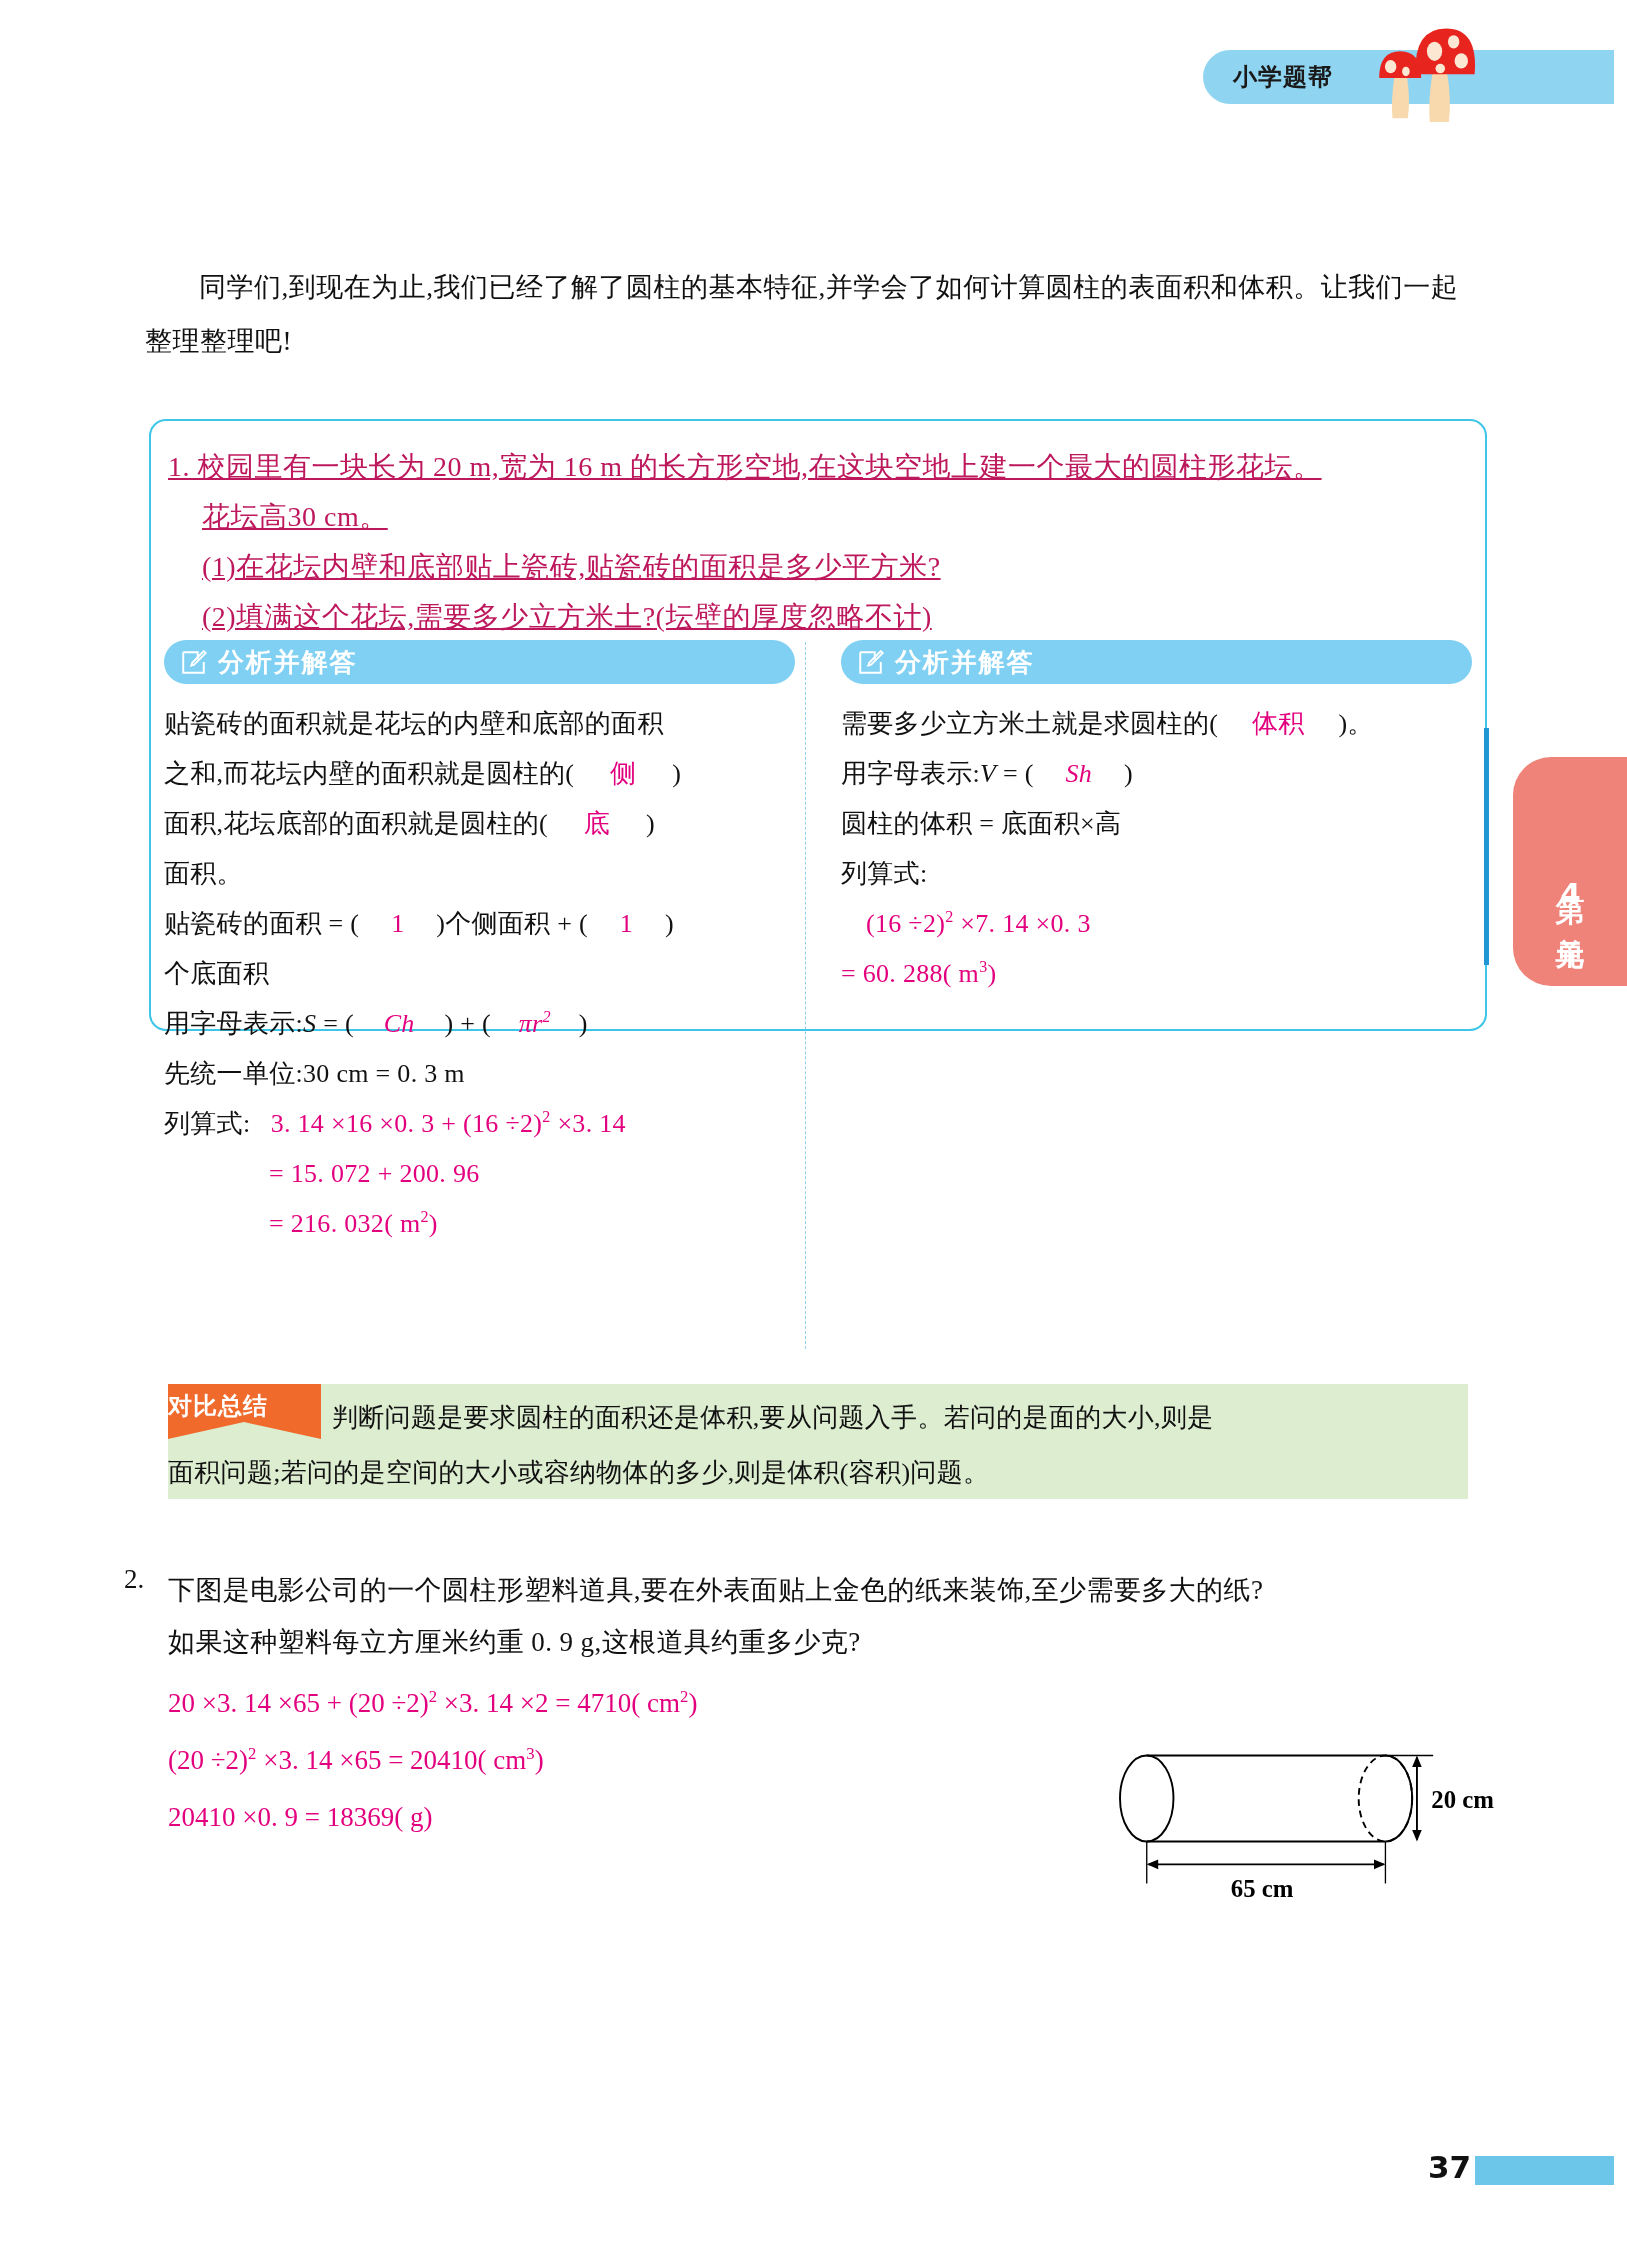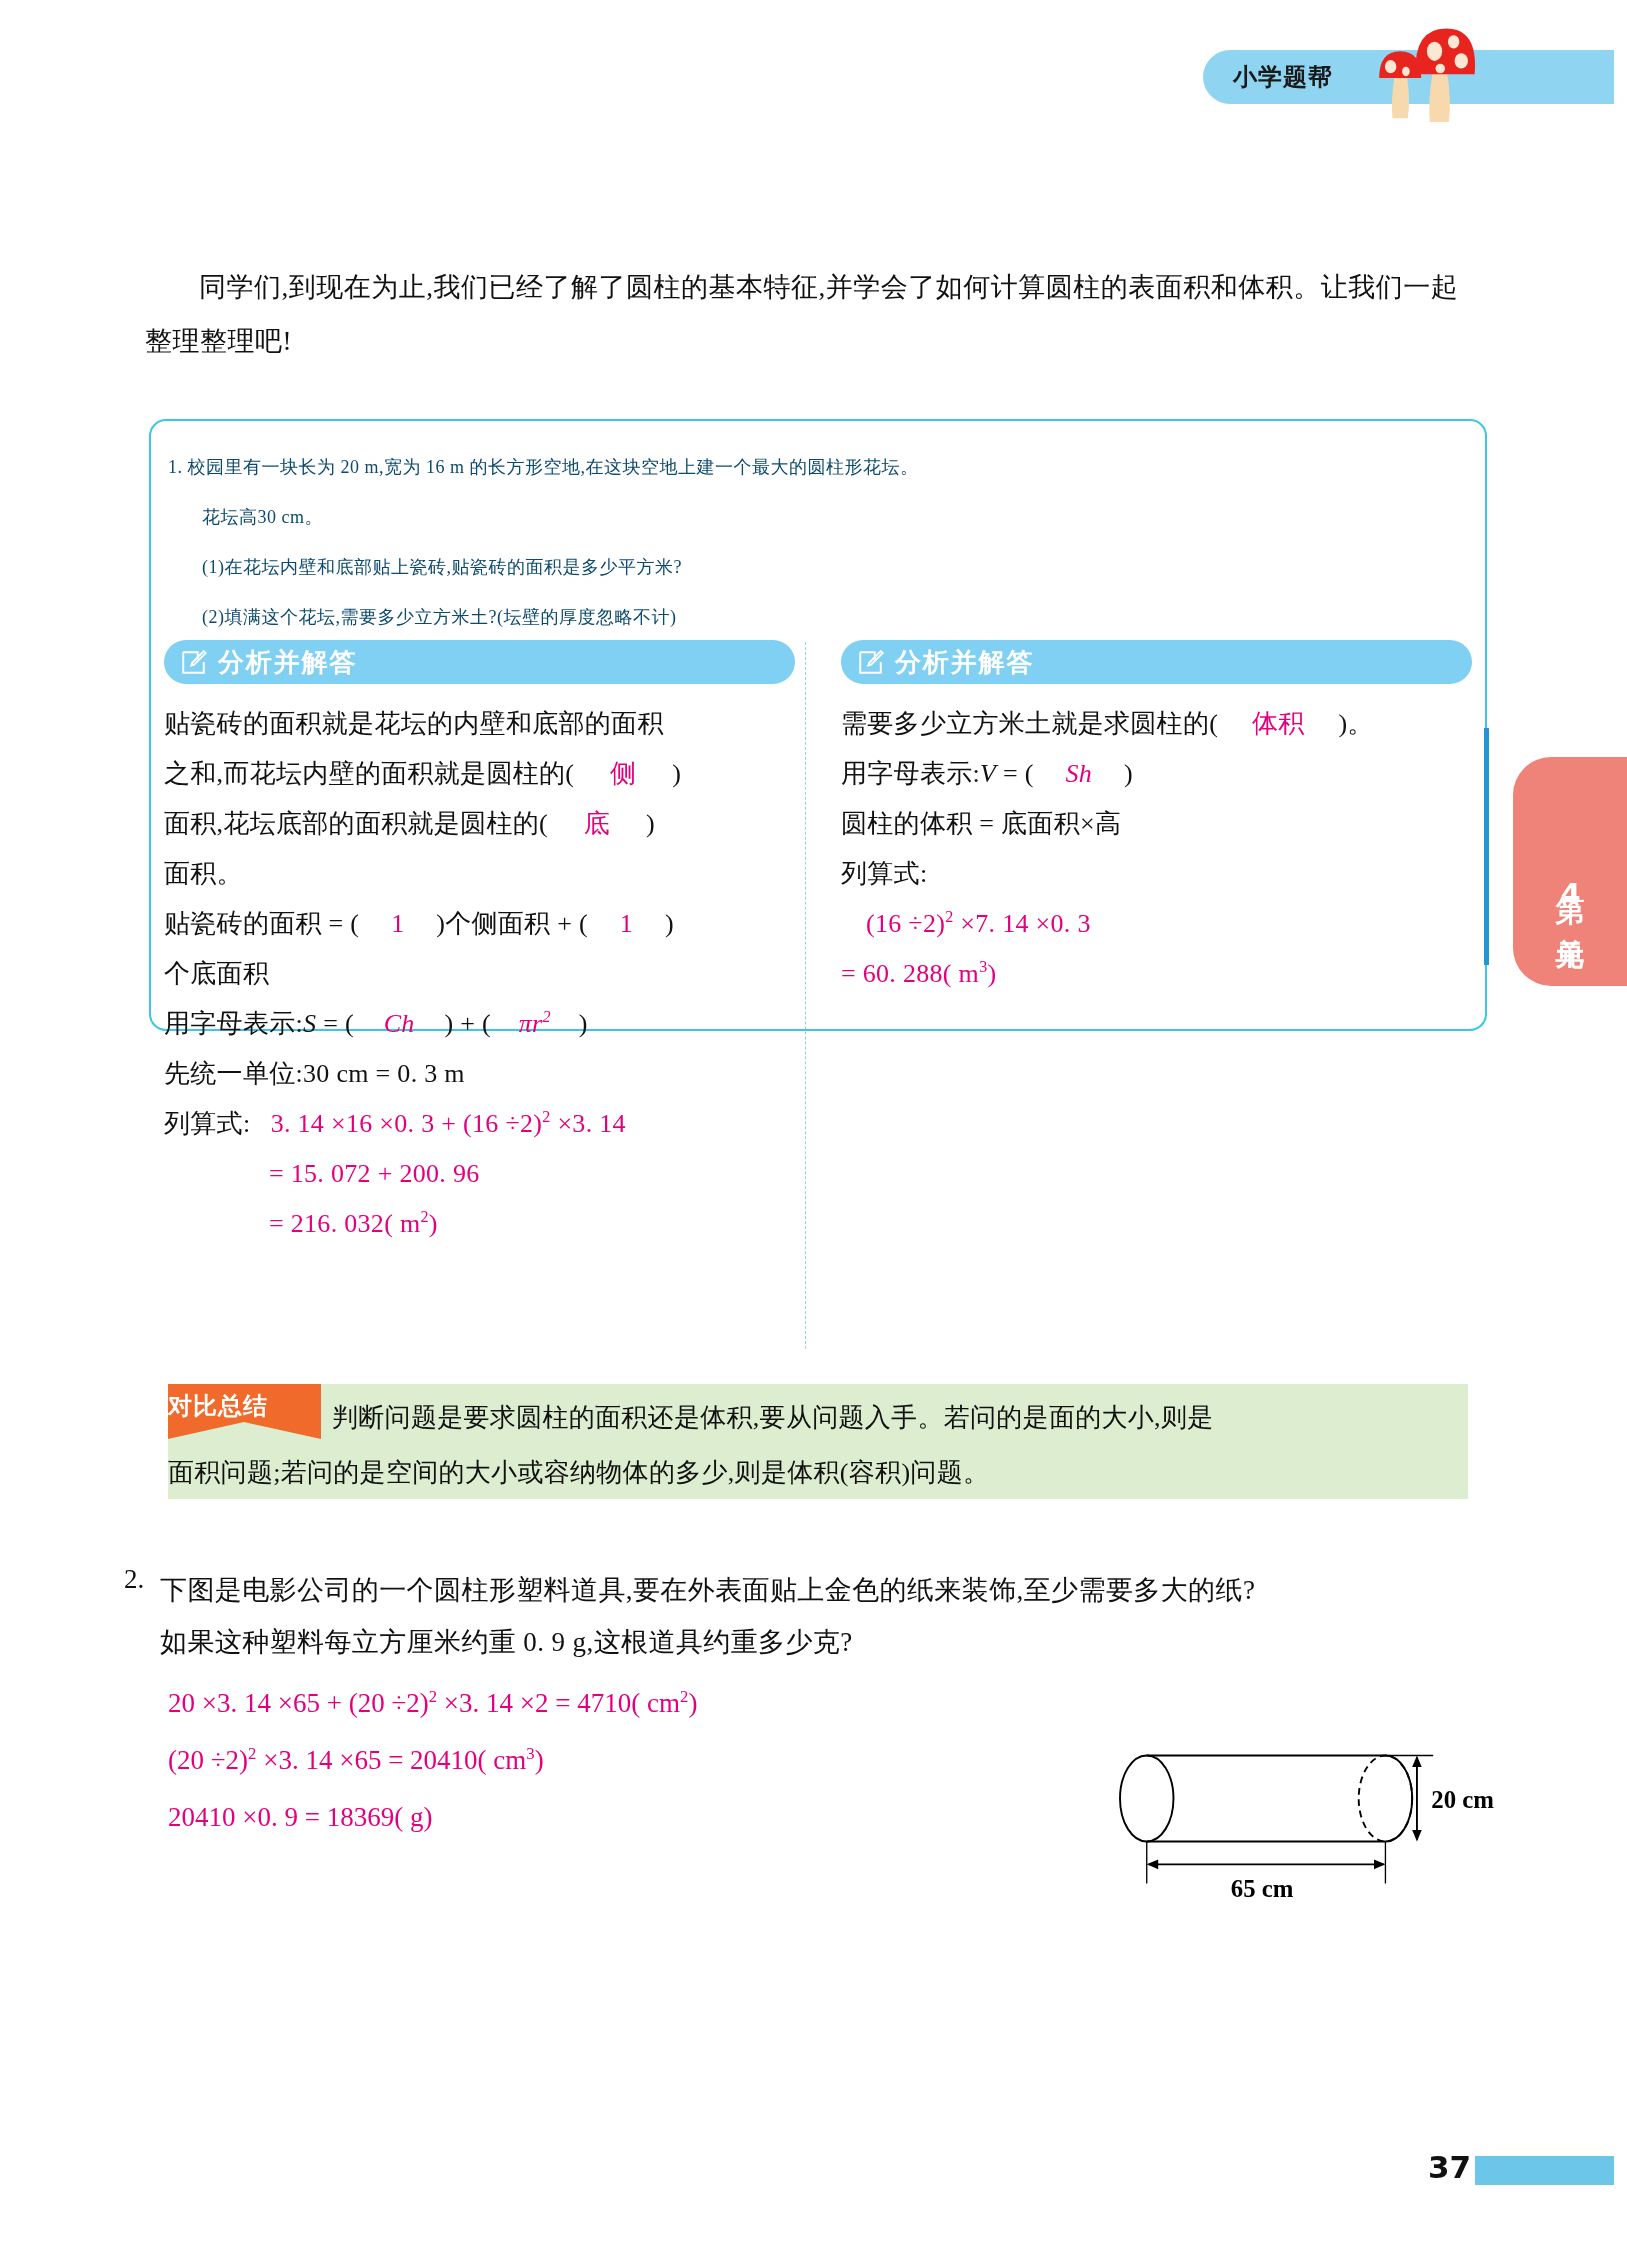--- a/index.html
+++ b/index.html
@@ -51,21 +51,21 @@
   }
 
   
   .card1 {
     position: absolute; left: 149px; top: 419px;
     width: 1338px; height: 612px;
     border: 2.9px solid #3ec6e8; border-radius: 17px;
     background: #fff;
   }
   .q1-block { position: absolute; left: 168px; top: 442px; width: 1310px; }
-  .q1-line { font-size: 18px; line-height: 50px; color: #0c4a6e; letter-spacing: 0.5px; white-space: nowrap;}
+  .q1-line { font-size: 28px; line-height: 50px; color: #be185d; letter-spacing: 0.5px; white-space: nowrap; text-decoration: underline;}
   .q1-line.indent { padding-left: 34px; }
 
   
   .cols { position: absolute; left: 164px; top: 640px; width: 1308px; }
   .col { position: absolute; top: 0; width: 631px; }
   .col-l { left: 0; }
   .col-r { left: 677px; }
   .divider {
     position: absolute; left: 805px; top: 642px;
     width: 0; height: 707px;
@@ -111,21 +111,21 @@
   }
   .sumtext {
     position: absolute; left: 0; top: 5.7px; width: 1516px;
     font-size: 26px; line-height: 55px; color: #111; letter-spacing:0.3px;
   }
   .sumtext .l1 { padding-left: 164px; }
   .sumtext .l2 { padding-left: 0px; }
 
   
   .q2-num { position: absolute; left: 124px; top: 1564px; font-size: 27px; color:#111;}
-  .q2-block { position: absolute; left: 160px; top: 1564px; width: 1319px; }
+  .q2-block { position: absolute; left: 168px; top: 1564px; width: 1319px; }
   .q2-line { font-size: 27px; line-height: 52px; color:#111; white-space: nowrap; letter-spacing:0.4px;}
   .q2-ans { position: absolute; left: 168px; top: 1675px; width: 899px; }
   .q2-ans .ln { font-size: 27px; line-height: 57px; color:#e3007f; white-space: nowrap;}
 
   .fig { position: absolute; left: 1099px; top: 1738px; width: 401px; height: 153px;}
 
   
   .sideline {
     position: absolute; left: 1484px; top: 728px; width: 4.8px; height: 237px; background:#2196d4;
   }

